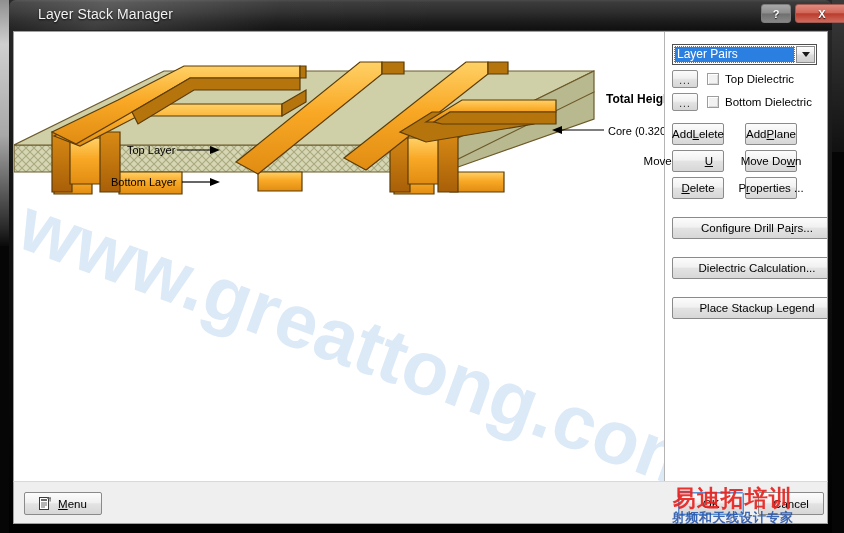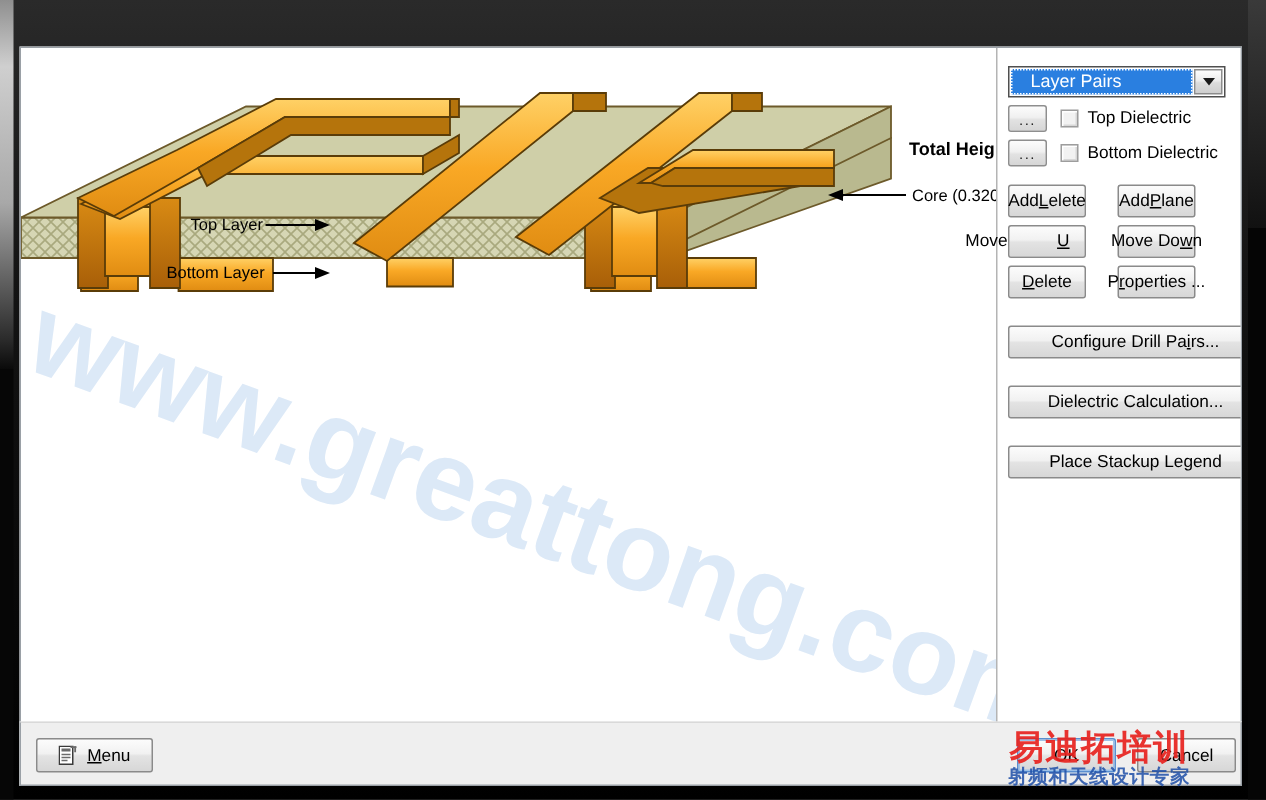--- a/index.html
+++ b/index.html
@@ -152,21 +152,21 @@
     border: 1px solid #4f4f4f;
     background: #ffffff;
     display: flex;
   }
   .combo-field {
     flex: 1;
     background: #2a7fe0;
     color: #ffffff;
     font-size: 12px;
     line-height: 17px;
-    padding-left: 13px;
+    padding-left: 3px;
     margin: 1px;
     outline: 1px dotted #ffffff;
     outline-offset: -1px;
     overflow: hidden;
     white-space: nowrap;
   }
   .combo-arrow {
     width: 19px;
     margin: 1px 1px 1px 0;
     background: linear-gradient(to bottom, #fdfdfd 0%, #ececec 45%, #dcdcdc 55%, #cfcfcf 100%);
@@ -273,20 +273,26 @@
 </head>
 <body>
 
 <div id="window">
 
   <div id="frame-left-glow"></div>
   <div id="frame-left-dark"></div>
   <div id="frame-right-top"></div>
   <div id="frame-right-dark"></div>
 
+  <div id="titlebar">
+    <div id="titlebar-sheen"></div>
+    <div id="window-title">Layer Stack Manager</div>
+    <div class="caption-btn" id="help-btn">?</div>
+    <div class="caption-btn" id="close-btn">X</div>
+  </div>
 
   <div id="client">
 
     <div id="wm-big">www.greattong.com</div>
 
     <div id="diagram">
       <svg width="600" height="180" viewBox="0 0 600 180">
         <defs>
           <pattern id="hatch" width="8" height="8" patternUnits="userSpaceOnUse">
             <rect width="8" height="8" fill="#d6d6b4"></rect>

